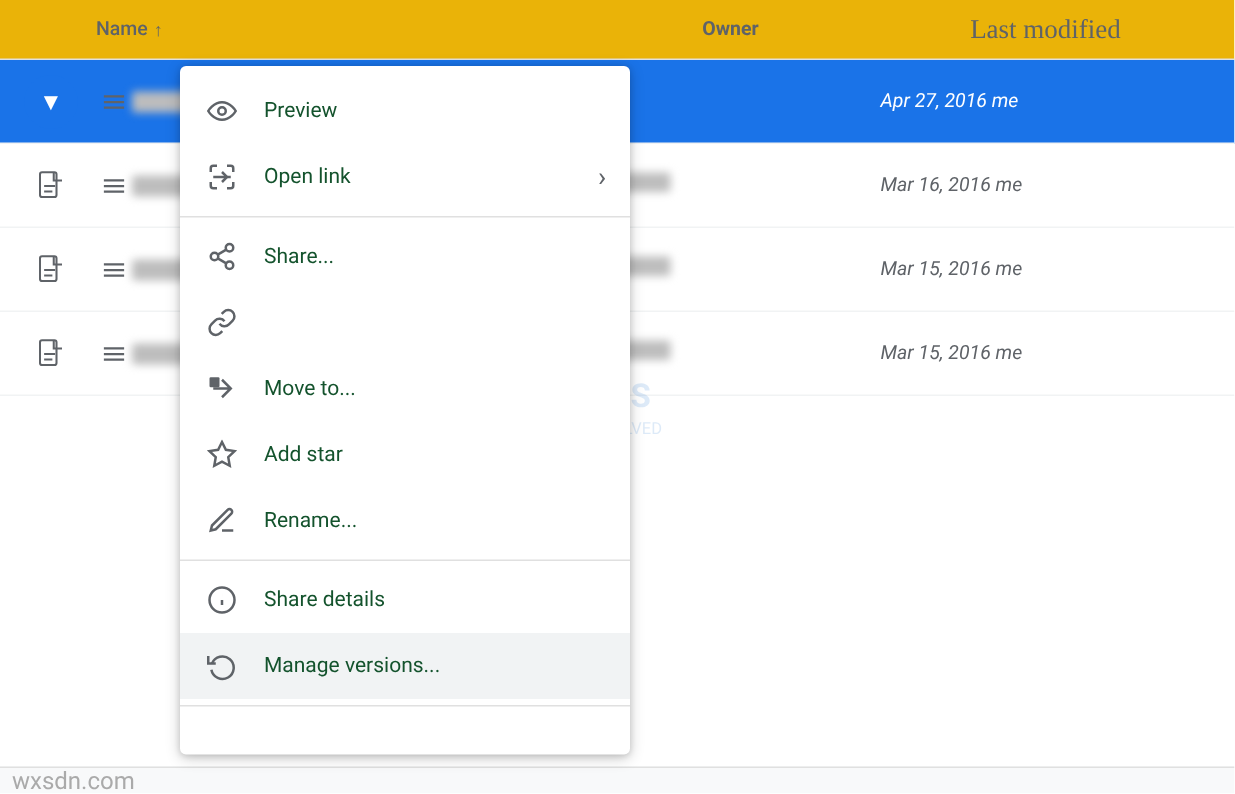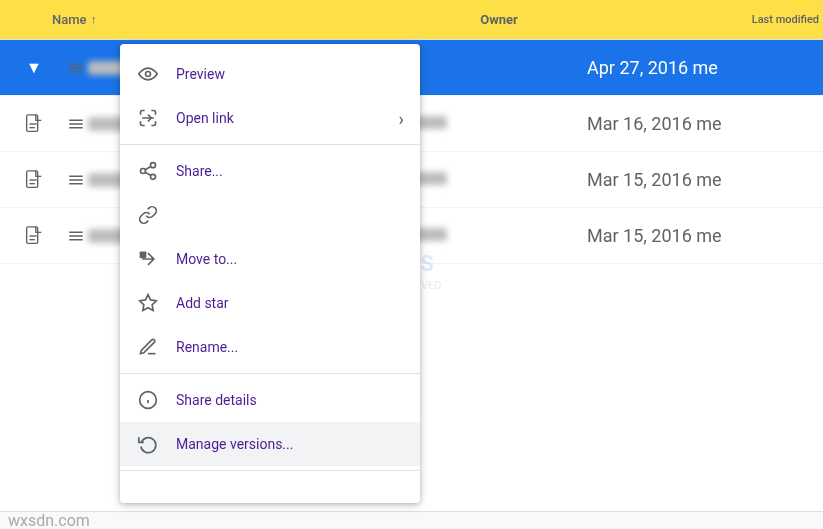--- a/index.html
+++ b/index.html
@@ -11,45 +11,46 @@
       overflow: hidden;
       position: relative;
     }
 
     
     .header-row {
       display: flex;
       align-items: center;
       height: 40px;
       border-bottom: 1px solid #e0e0e0;
-      padding: 0 4px;
-      background: #fde047;
+      padding: 0 16px;
+      background: #eab308;
     }
     .header-name {
       flex: 1;
       font-size: 13px;
       color: #5f6368;
       font-weight: 500;
       display: flex;
       align-items: center;
       gap: 4px;
     }
     .header-owner {
       width: 200px;
       font-size: 13px;
       color: #5f6368;
       font-weight: 700;
       text-align: center;
     }
     .header-modified {
       width: 220px;
-      font-size: 11px;
+      font-size: 18px;
       color: #5f6368;
       font-weight: 500;
-      text-align: right;
+      text-align: center;
+      font-family: Liberation Serif, serif;
     }
     .sort-icon {
       font-size: 12px;
       color: #5f6368;
     }
 
     
     .file-list {
       width: 100%;
     }
@@ -110,22 +111,23 @@
       border-radius: 2px;
       filter: blur(3px);
     }
     .file-owner {
       width: 200px;
       font-size: 13px;
       color: #5f6368;
     }
     .file-modified {
       width: 220px;
-      font-size: 18px;
-      color: #5f6368;
+      font-size: 13px;
+      color: #5f6368;
+      font-style: italic;
     }
     .file-owner-blurred {
       display: inline-block;
       width: 60px;
       height: 13px;
       background: #bdbdbd;
       border-radius: 2px;
       filter: blur(3px);
     }
     .row-action {
@@ -200,21 +202,21 @@
       display: flex;
       align-items: center;
       justify-content: center;
       color: #5f6368;
       font-size: 18px;
       flex-shrink: 0;
     }
     .menu-item .menu-label {
       flex: 1;
       font-size: 14px;
-      color: #4c1d95;
+      color: #14532d;
     }
     .menu-item .menu-arrow {
       font-size: 18px;
       color: #5f6368;
     }
     .menu-divider {
       height: 1px;
       background: #e0e0e0;
       margin: 4px 0;
     }

